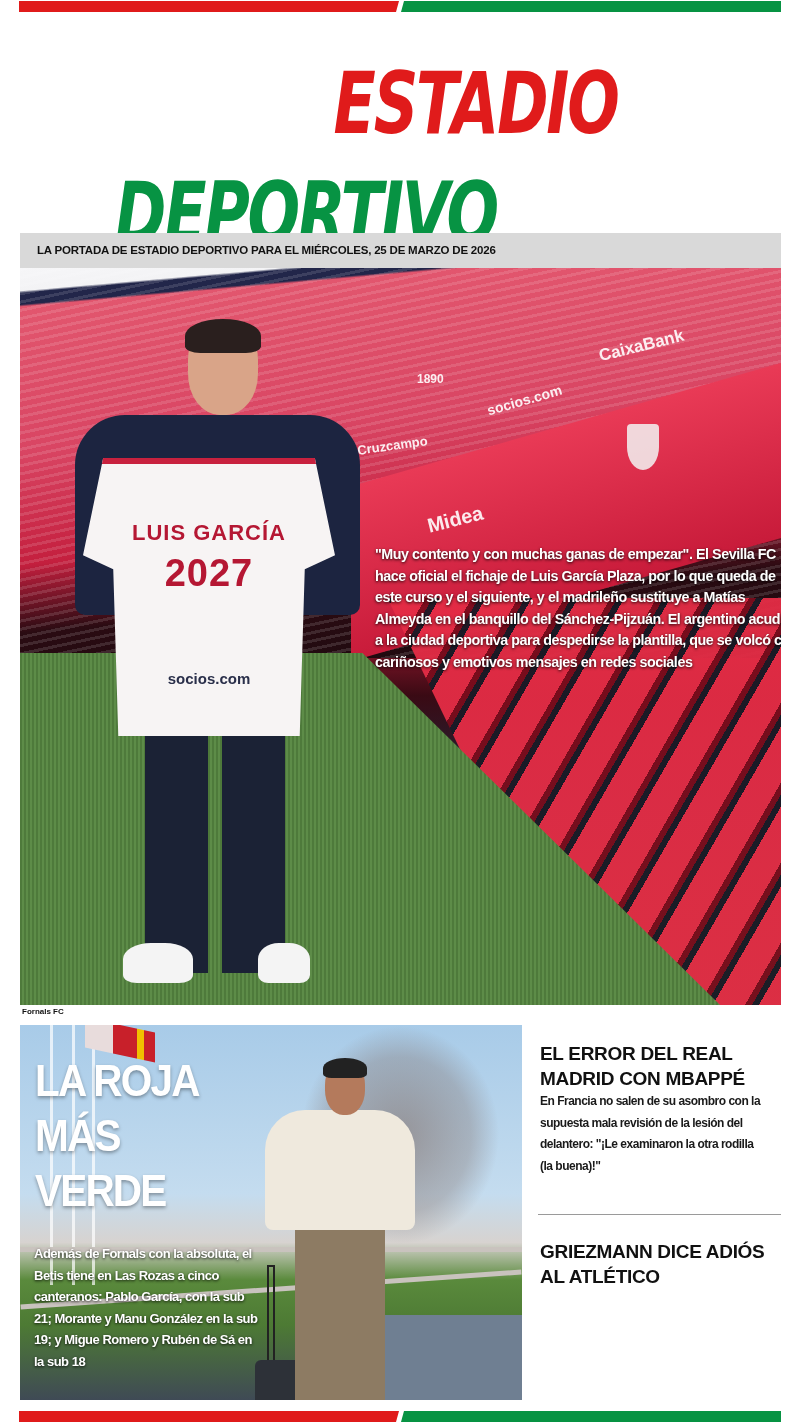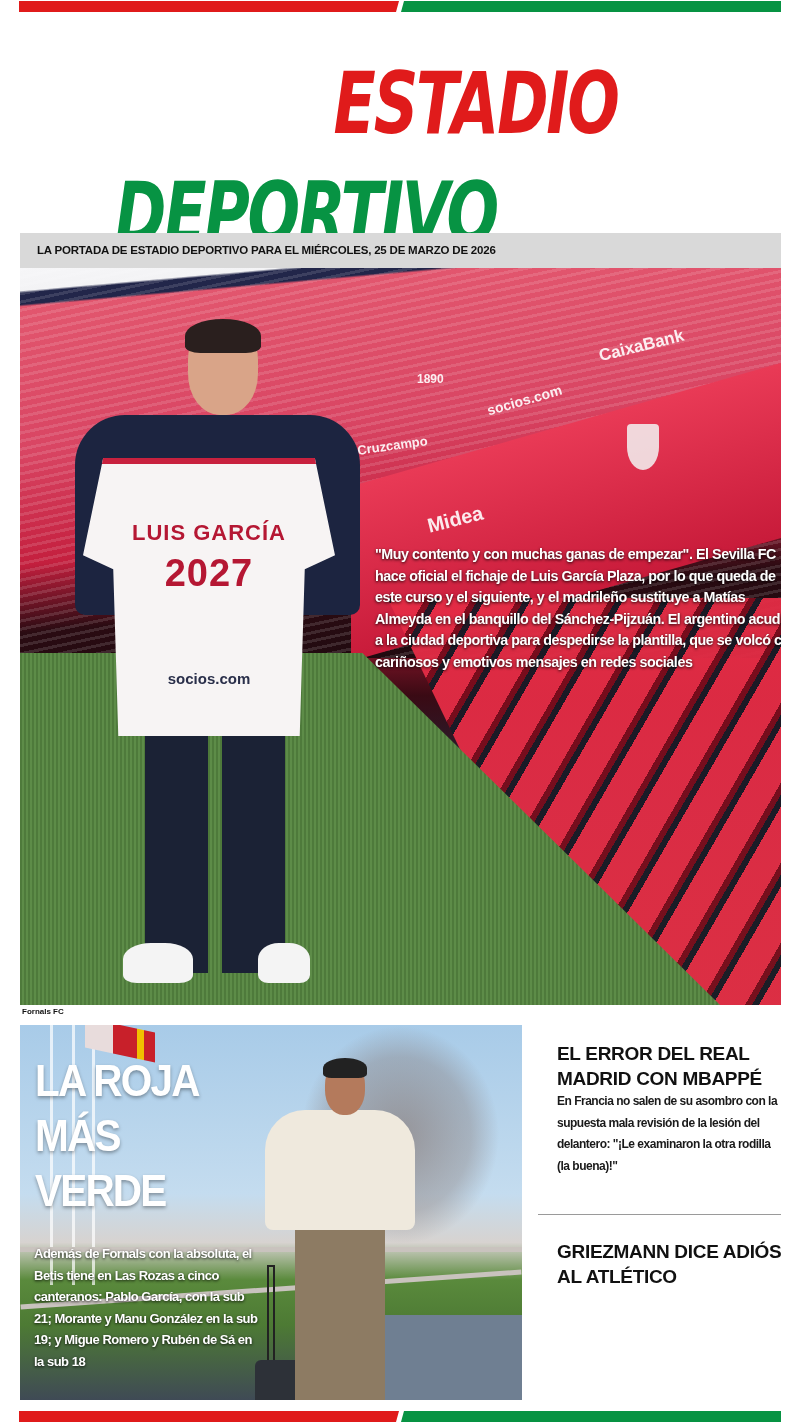--- a/index.html
+++ b/index.html
@@ -77,21 +77,21 @@
   .suitcase { position: absolute; left: 0; top: 300px; width: 48px; height: 60px; background: #2d3138; border-radius: 6px; }
   .handle { position: absolute; left: 12px; top: 205px; width: 8px; height: 100px; border: 2px solid #222; border-bottom: none; }
 
   .second-title { position: absolute; left: 15px; top: 28px; color: #ffffff; font-family: "Liberation Sans", sans-serif;
     font-weight: bold; font-size: 45px; line-height: 55px; letter-spacing: -2px; text-shadow: 0 2px 4px rgba(0,0,0,0.35); }
   .second-title div { transform: scaleX(0.9); transform-origin: left; }
   .second-body { position: absolute; left: 14px; top: 218px; width: 230px; color: #ffffff;
     font-family: "Liberation Sans", sans-serif; font-weight: bold; font-size: 13px; line-height: 21.5px; letter-spacing: -0.5px;
     text-shadow: 0 1px 3px rgba(0,0,0,0.85); }
 
-  .side-story { position: absolute; left: 557px; width: 225px; color: #111; font-family: "Liberation Sans", sans-serif; }
+  .side-story { position: absolute; left: 540px; width: 225px; color: #111; font-family: "Liberation Sans", sans-serif; }
   .side-title { font-weight: bold; font-size: 19px; line-height: 25px; letter-spacing: -0.3px; }
   .side-body { font-weight: bold; font-size: 12px; line-height: 21.5px; letter-spacing: -0.5px; color: #1a1a1a; }
   .side-divider { position: absolute; left: 538px; top: 1214px; width: 243px; height: 1px; background: #9a9a9a; }
 </style>
 </head>
 <body>
 
 <div class="stripe stripe-red" style="left:19px; top:1px; width:380px;"></div>
 <div class="stripe stripe-green" style="left:401px; top:1px; width:380px;"></div>
 

